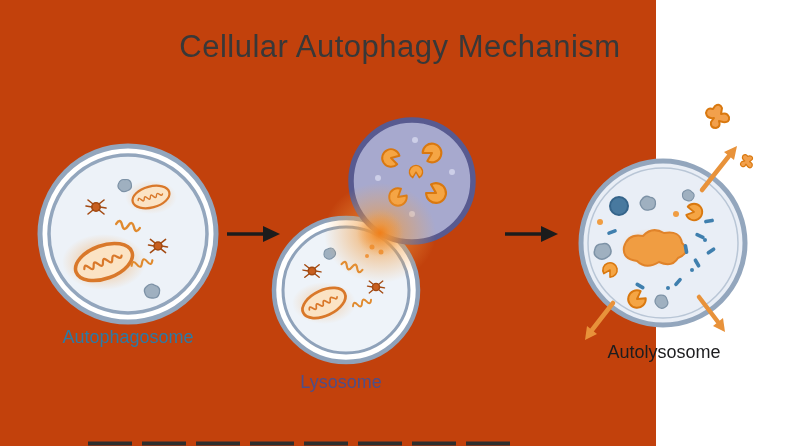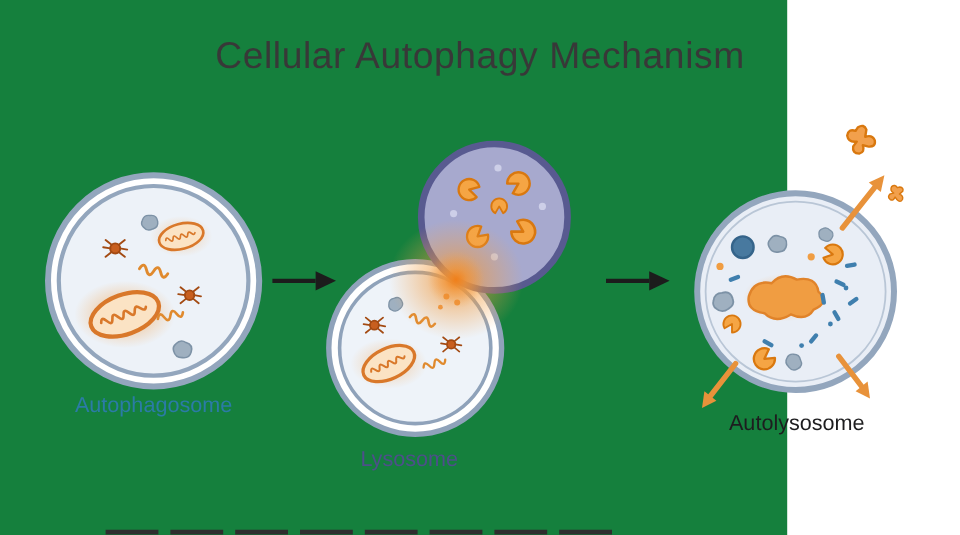--- a/index.html
+++ b/index.html
@@ -8,21 +8,21 @@
     background: #ffffff;
     width: 800px;
     height: 446px;
     overflow: hidden;
     font-family: "Liberation Sans", sans-serif;
   }
   .diagram-wrap {
     position: relative;
     width: 656px;
     height: 446px;
-    background: #15803d;
+    background: #c2410c;
   }
   svg { display: block; }
   .title-text {
     font-family: "Liberation Sans", sans-serif;
     font-size: 31px;
     font-weight: 500;
     letter-spacing: 0.5px;
   }
   .stage-label {
     font-family: "Liberation Sans", sans-serif;

